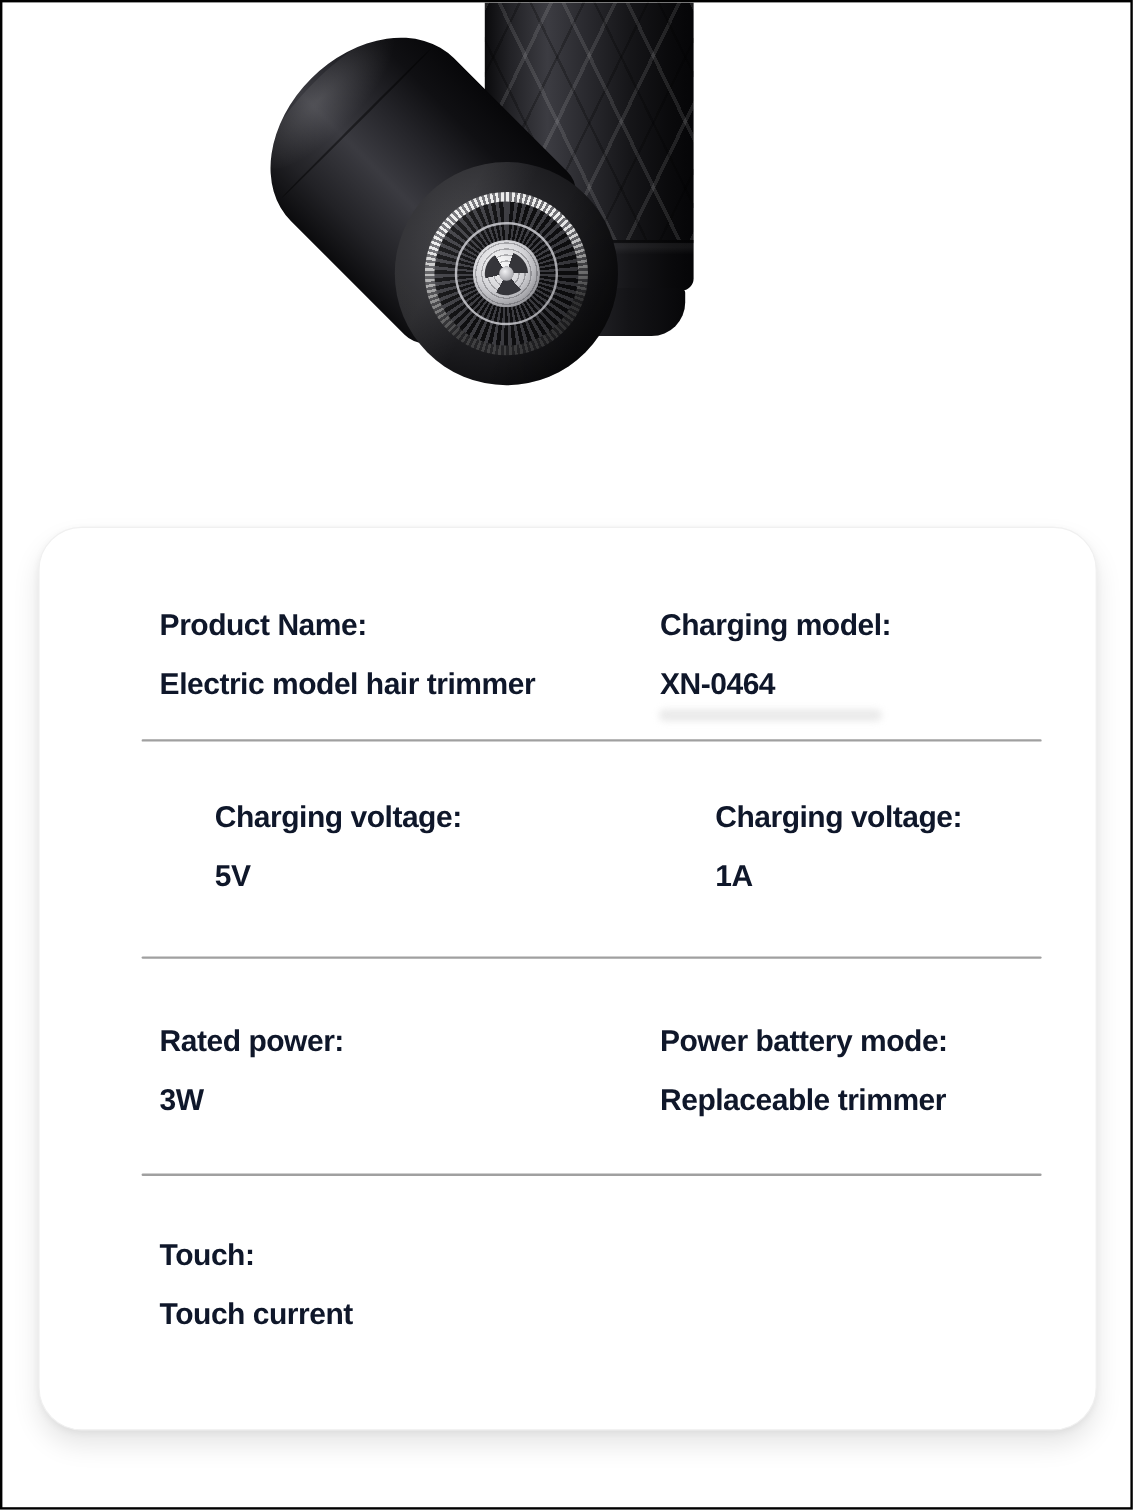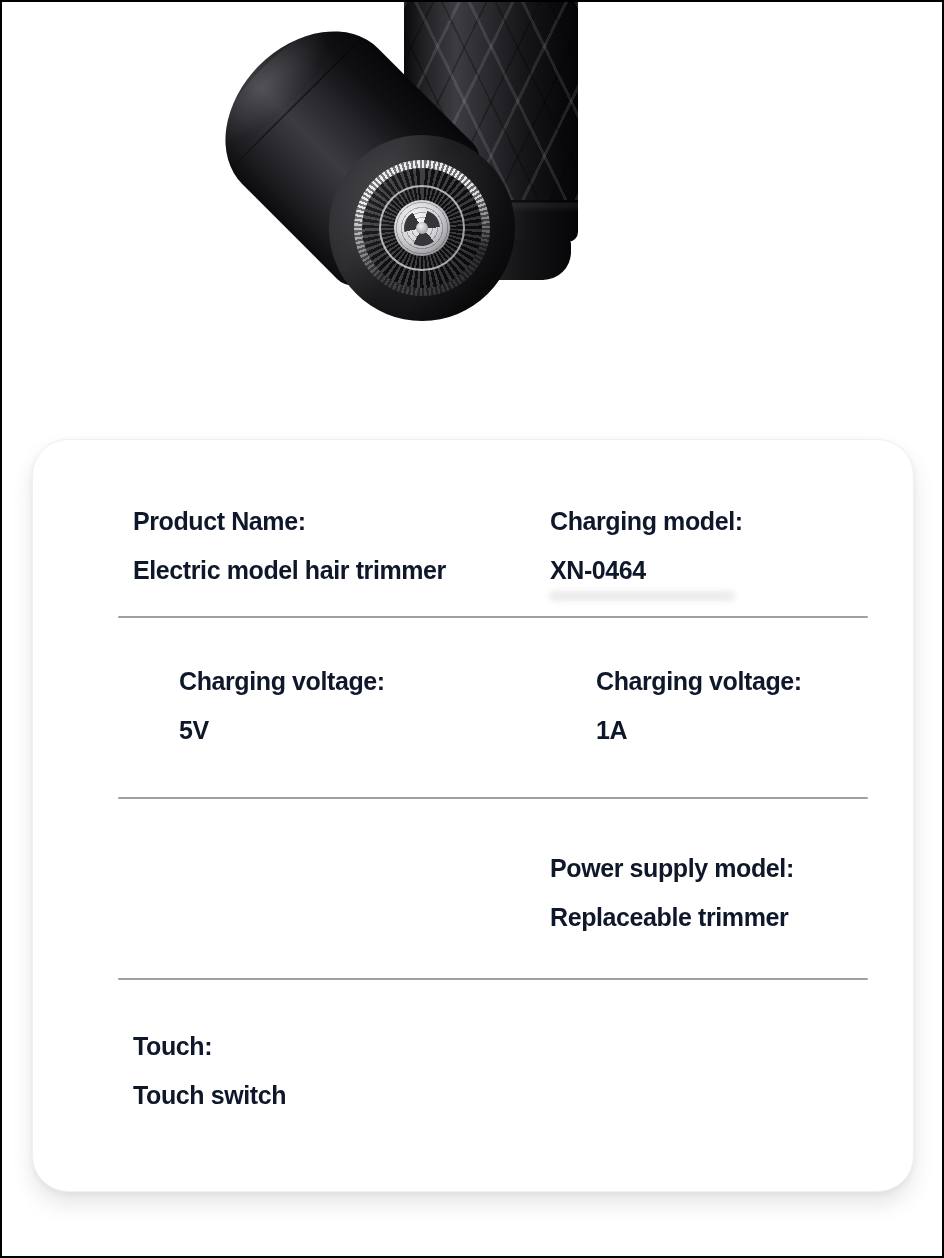--- a/index.html
+++ b/index.html
@@ -194,27 +194,31 @@
       <div class="spec-value">5V</div>
     </div>
     <div class="col col-right">
       <div class="spec-label">Charging voltage:</div>
       <div class="spec-value">1A</div>
     </div>
   </div>
   <div class="divider div-2"></div>
 
   <div class="spec-row row-3">
+    <div class="col col-left">
+      <div class="spec-label">Rated power:</div>
+      <div class="spec-value">3W</div>
+    </div>
     <div class="col col-right">
-      <div class="spec-label">Power supply model:</div>
+      <div class="spec-label">Power battery mode:</div>
       <div class="spec-value">Replaceable trimmer</div>
     </div>
   </div>
   <div class="divider div-3"></div>
 
   <div class="spec-row row-4">
     <div class="col col-left">
       <div class="spec-label">Touch:</div>
-      <div class="spec-value">Touch switch</div>
+      <div class="spec-value">Touch current</div>
     </div>
   </div>
 
 </div>
 
 </body></html>

